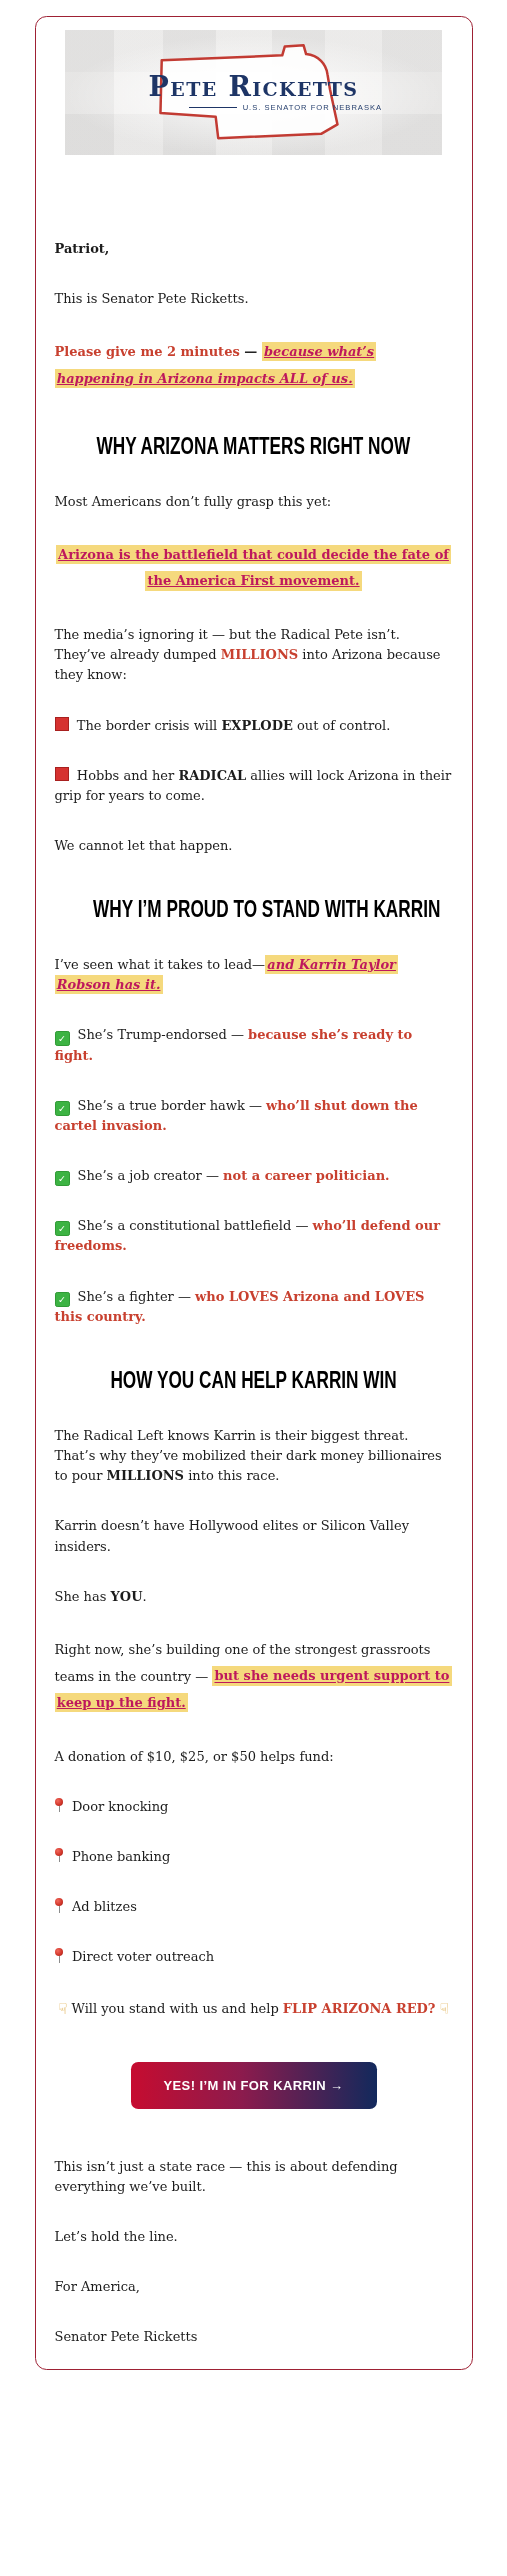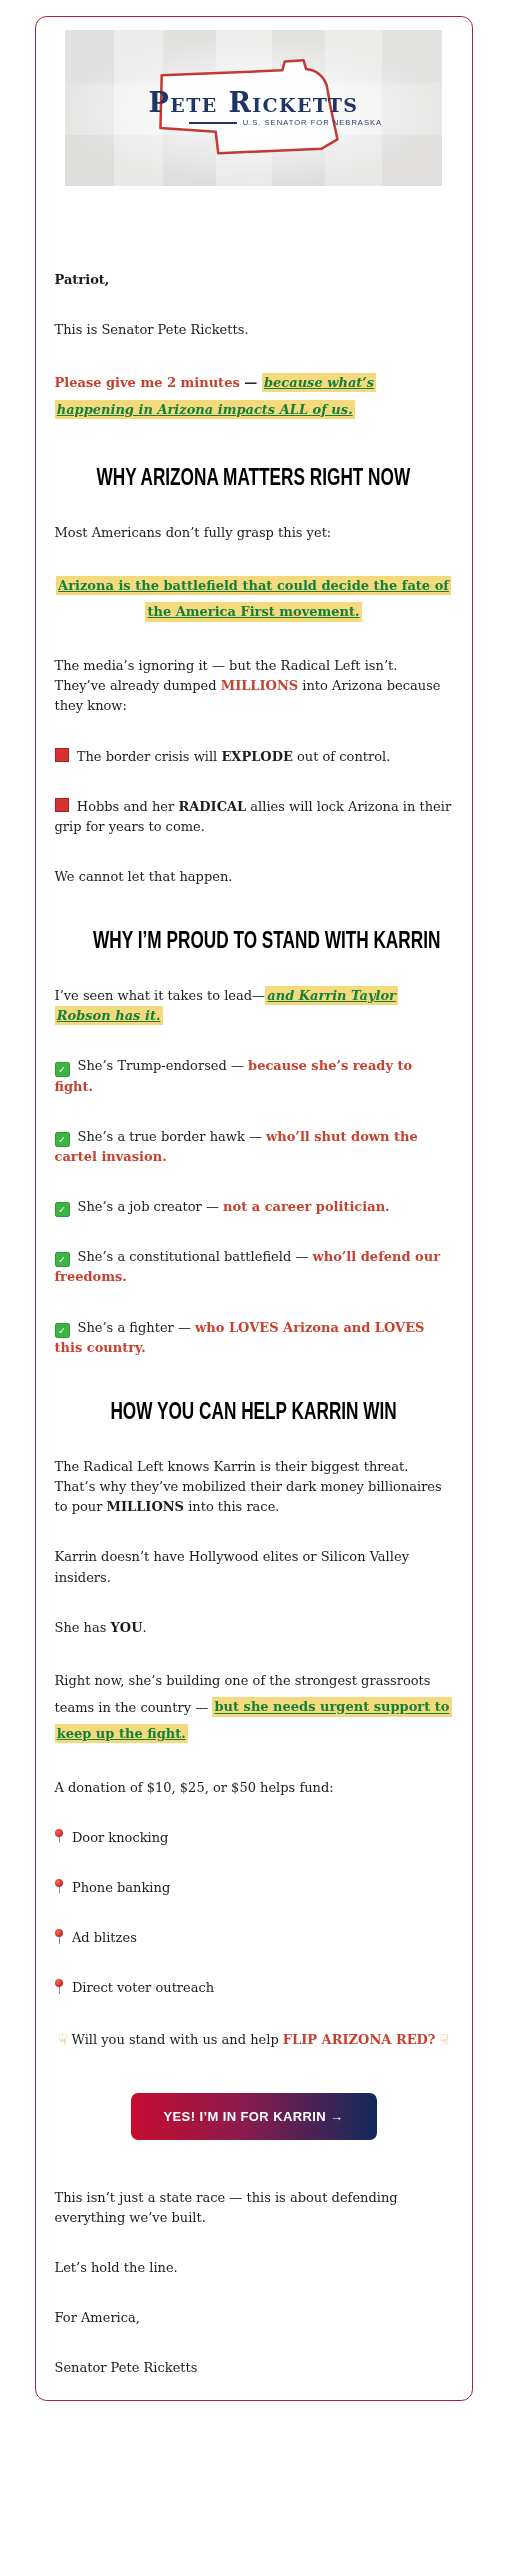--- a/index.html
+++ b/index.html
@@ -1,39 +1,39 @@
 <!DOCTYPE html>
 <html style="font-size:11.6px"><head>
 <meta charset="utf-8">
 <style>
   html,body{margin:0;padding:0;background:#ffffff;}
   body{font-family:"DejaVu Serif","Liberation Serif",serif;color:#1c1c1c;}
   .card{width:438px;margin:16px auto 19px;border:1.4px solid #9e2134;border-radius:11.6px;overflow:hidden;background:#fff;box-sizing:border-box;}
 
   
-  .banner{margin:13px auto 0;width:377px;height:156px;position:relative;background:
+  .banner{margin:13px auto 0;width:377px;height:125px;position:relative;background:
     linear-gradient(90deg, rgba(120,120,120,.10) 0 13%, rgba(205,205,205,.05) 13% 26%, rgba(140,140,140,.12) 26% 40%, rgba(215,215,215,.04) 40% 55%, rgba(130,130,130,.10) 55% 69%, rgba(205,205,205,.06) 69% 84%, rgba(140,140,140,.11) 84% 100%),
     linear-gradient(0deg, rgba(120,120,120,.09) 0 33%, rgba(205,205,205,.05) 33% 66%, rgba(150,150,150,.08) 66% 100%),
     #f5f4f3;}
   .banner::after{content:"";position:absolute;inset:0;background:radial-gradient(closest-side at 50% 52%, rgba(255,255,255,.95), rgba(255,255,255,0));}
   .logo{position:absolute;inset:0;z-index:2;display:flex;flex-direction:column;align-items:center;justify-content:center;}
   .neb{position:absolute;left:50%;top:50%;transform:translate(-50%,-50%);width:225px;height:113px;z-index:0;}
   .logo-title{position:relative;z-index:1;font-variant:small-caps;font-weight:700;font-size:27px;letter-spacing:1.4px;color:#1e3566;line-height:1;}
   .logo-sub{position:relative;z-index:1;display:flex;align-items:center;gap:5.8px;margin:2.9px 0 0 64px;}
   .logo-rule{width:48px;height:1.4px;background:#1e3566;}
   .logo-sub span{font-family:"Liberation Sans",sans-serif;font-size:7.6px;letter-spacing:1px;color:#27406e;}
 
   
   .content{padding:54px 19px 0;font-size:13px;line-height:1.55;}
   .content p{margin:30px 0;}
   .b{font-weight:700;}
   .i{font-style:italic;}
   .red{color:#c8402f;font-weight:700;}
   .dash{color:#222;}
-  .link{color:#15803d;font-weight:700;text-decoration:underline;cursor:pointer;}
+  .link{color:#be185d;font-weight:700;text-decoration:underline;cursor:pointer;}
   .hl{background:#f5d97d;padding:2.2px 2.2px;-webkit-box-decoration-break:clone;box-decoration-break:clone;}
   .lh2{line-height:2.05;}
   .center{text-align:center;}
   .heading{text-align:center;margin:41px 0 35px;font-family:"Liberation Sans",sans-serif;font-size:21px;font-weight:900;color:#000;line-height:1.1;}
   .cond{display:inline-block;transform:scale(.82,1.18);transform-origin:center;white-space:nowrap;}
 
   .item{margin:13px 0;}
   .sq{display:inline-block;width:12.3px;height:12.3px;background:#d63230;border:0.7px solid #a8201f;vertical-align:-1.4px;margin-right:8px;}
   .chk{display:inline-block;width:13px;height:13px;background:#3cb343;border:0.7px solid #2f9a35;border-radius:2.2px;color:#fff;font-size:9.4px;line-height:13px;text-align:center;font-family:"DejaVu Sans",sans-serif;font-weight:700;vertical-align:-2.2px;margin-right:8px;}
   .pin{position:relative;display:inline-block;width:9.4px;height:16px;margin-right:8px;vertical-align:-2.9px;}
@@ -72,21 +72,21 @@
     <p>This is Senator Pete Ricketts.</p>
 
     <p class="lh2"><span class="red">Please give me 2 minutes</span><span class="dash b"> — </span><a class="link hl i">because what’s happening in Arizona impacts ALL of us.</a></p>
 
     <h2 class="heading"><span class="cond">WHY ARIZONA MATTERS RIGHT NOW</span></h2>
 
     <p>Most Americans don’t fully grasp this yet:</p>
 
     <p class="center lh2"><a class="link hl">Arizona is the battlefield that could decide the fate of the America First movement.</a></p>
 
-    <p><span>The media’s ignoring it — but the Radical Left isn’t. They’ve already dumped </span><span class="red">MILLIONS</span><span> into Arizona because they know:</span></p>
+    <p><span>The media’s ignoring it — but the Radical Pete isn’t. They’ve already dumped </span><span class="red">MILLIONS</span><span> into Arizona because they know:</span></p>
 
 
     <p class="item"><span class="sq"></span><span>The border crisis will </span><span class="b">EXPLODE</span><span> out of control.</span></p>
 
     <p class="item"><span class="sq"></span><span>Hobbs and her </span><span class="b">RADICAL</span><span> allies will lock Arizona in their grip for years to come.</span></p>
 
     <p>We cannot let that happen.</p>
 
     <h2 class="heading"><span class="cond">WHY I’M PROUD TO STAND WITH KARRIN</span></h2>
 

